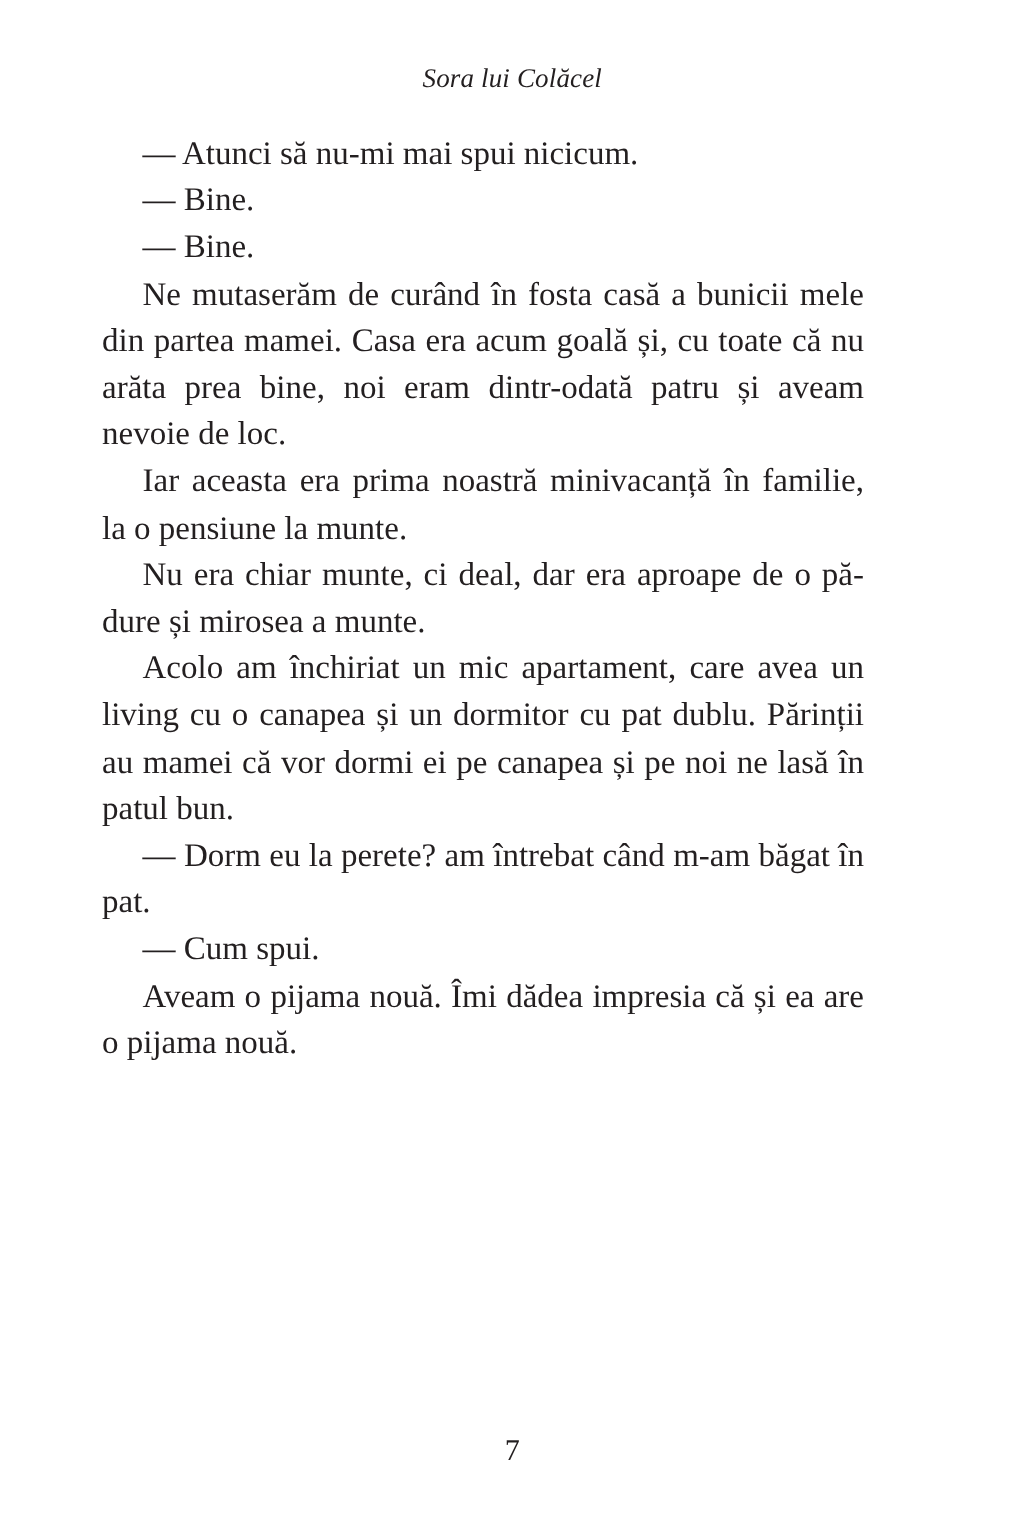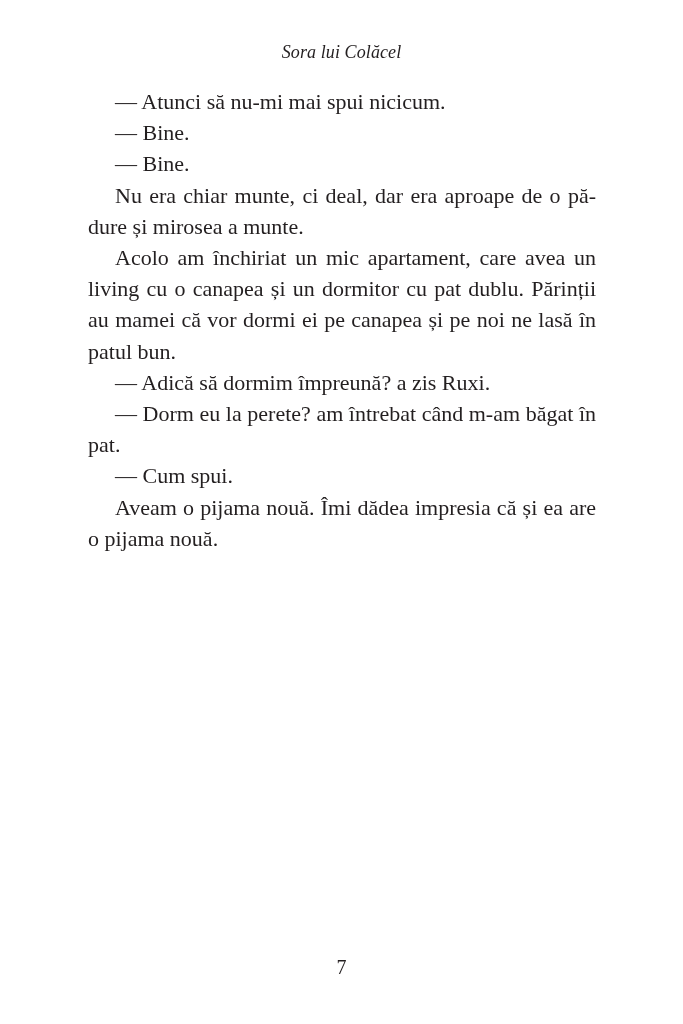--- a/index.html
+++ b/index.html
@@ -29,21 +29,21 @@
     width: 683px;
     text-align: center;
     font-style: italic;
     font-size: 18px;
     line-height: 24px;
     letter-spacing: 0.1px;
   }
   .body-text {
     position: absolute;
     top: 86px;
-    left: 88px;
+    left: 68px;
     width: 508px;
     font-size: 22px;
     line-height: 31.2px;
   }
   .para {
     margin: 0;
     text-indent: 27px;
     text-align: justify;
     text-align-last: left;
   }
@@ -60,22 +60,23 @@
 </head>
 <body>
 
 <div class="page">
   <div class="running-head">Sora lui Colăcel</div>
 
   <div class="body-text">
     <p class="para">— Atunci să nu-mi mai spui nicicum.</p>
     <p class="para">— Bine.</p>
     <p class="para">— Bine.</p>
+    <p class="para">Ne mutaserăm de curând în fosta casă a bunicii mele din partea mamei. Casa era acum goală și, cu toate că nu arăta prea bine, noi eram dintr-odată patru și aveam nevoie de loc.</p>
+    <p class="para">Iar aceasta era prima noastră minivacanță în fami­lie, la o pensiune la munte.</p>
     <p class="para">Nu era chiar munte, ci deal, dar era aproape de o pă­dure și mirosea a munte.</p>
     <p class="para">Acolo am închiriat un mic apartament, care avea un living cu o canapea și un dormitor cu pat dublu. Părinții au mamei că vor dormi ei pe canapea și pe noi ne lasă în patul bun.</p>
-    <p class="para">— Adică să dormim împreună? a zis Ruxi.</p>
     <p class="para">— Dorm eu la perete? am întrebat când m-am băgat în pat.</p>
     <p class="para">— Cum spui.</p>
     <p class="para">Aveam o pijama nouă. Îmi dădea impresia că și ea are o pijama nouă.</p>
   </div>
 
   <div class="folio">7</div>
 </div>
 
 </body></html>

